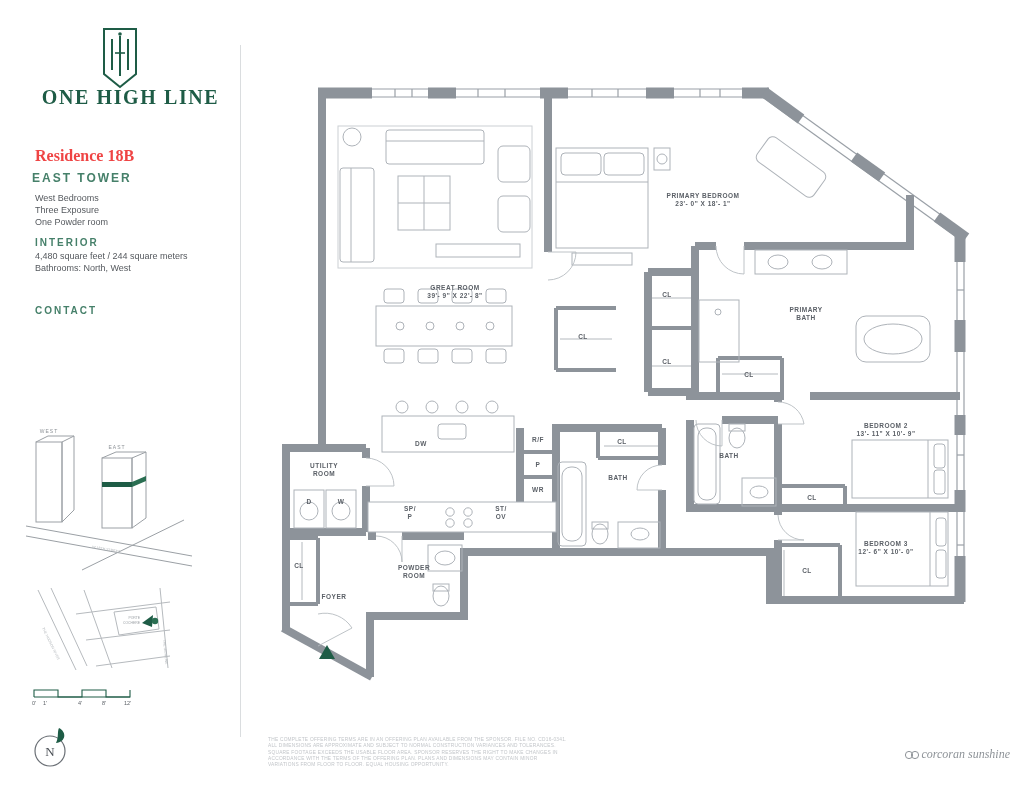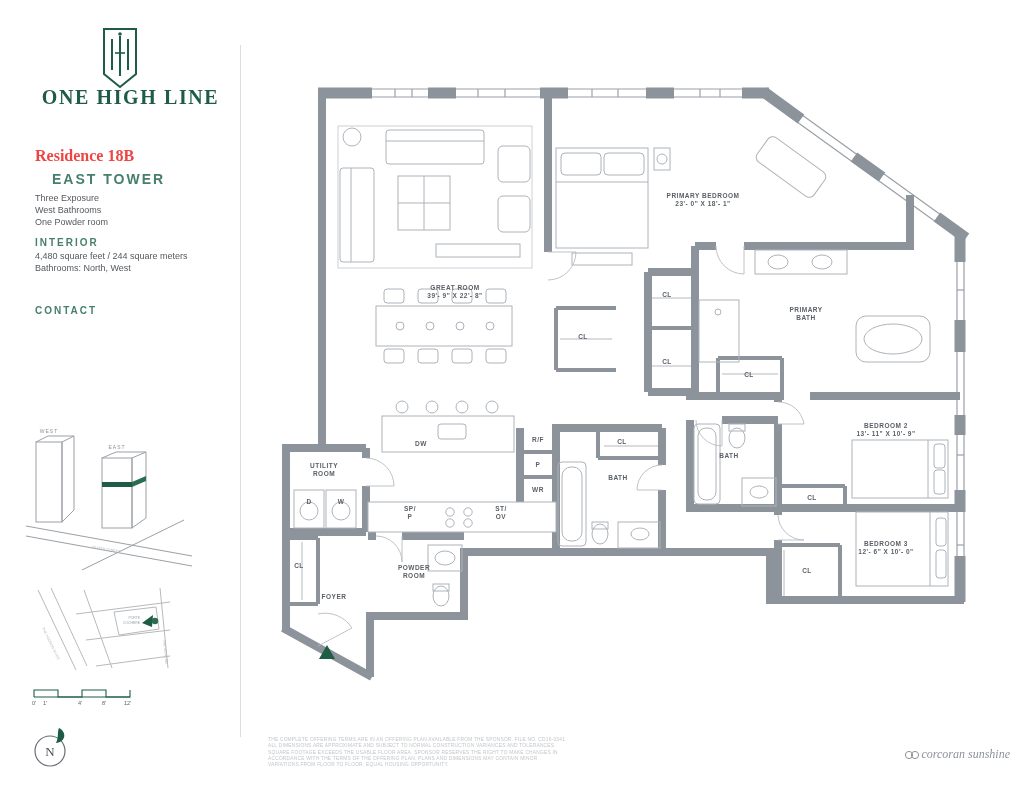--- a/index.html
+++ b/index.html
@@ -6,21 +6,21 @@
   #canvas{position:relative;width:1035px;height:800px;background:#fff;overflow:hidden;
           font-family:"Liberation Sans",sans-serif;}
   .abs{position:absolute;}
   
   #divider{left:240px;top:45px;width:1px;height:692px;background:#dadddf;}
   #brand-title{left:33px;top:86px;width:195px;text-align:center;
     font-family:"Liberation Serif",serif;font-size:20px;letter-spacing:1.6px;
     color:#1e5c46;font-weight:600;white-space:nowrap;}
   #residence{left:35px;top:147px;font-family:"Liberation Serif",serif;font-size:16px;
     color:#ef4444;font-weight:600;}
-  #tower{left:52px;top:171px;font-size:14px;letter-spacing:2px;color:#46806a;font-weight:700;}
+  #tower{left:32px;top:171px;font-size:12px;letter-spacing:2px;color:#46806a;font-weight:700;}
   .body-lines{font-size:9px;color:#55595e;line-height:12px;}
   #features{left:35px;top:192px;}
   .sec-head{font-size:10px;letter-spacing:2px;color:#46806a;font-weight:700;}
   #interior-head{left:35px;top:237px;}
   #interior-lines{left:35px;top:250px;}
   #contact-head{left:35px;top:305px;}
   #contact-lines{left:35px;top:318px;}
   
   .room-label{position:absolute;transform:translate(-50%,-50%);text-align:center;
     font-weight:700;font-size:6.5px;color:#5b6067;letter-spacing:.5px;line-height:8px;
@@ -46,22 +46,22 @@
     <line x1="37" y1="13" x2="37" y2="44" stroke="#1e5c46" stroke-width="2"></line>
     <line x1="29" y1="10" x2="29" y2="50" stroke="#1e5c46" stroke-width="2"></line>
     <circle cx="29" cy="8" r="1.8" fill="#1e5c46"></circle>
     <line x1="24" y1="27" x2="34" y2="27" stroke="#1e5c46" stroke-width="1.6"></line>
   </svg>
 
   <div class="abs" id="brand-title">ONE HIGH LINE</div>
   <div class="abs" id="residence">Residence 18B</div>
   <div class="abs" id="tower">EAST TOWER</div>
   <div class="abs body-lines" id="features">
+      <div>West Bedrooms</div>
       <div>Three Exposure</div>
-      <div>West Bathrooms</div>
       <div>One Powder room</div>
     </div>
   <div class="abs sec-head" id="interior-head">INTERIOR</div>
   <div class="abs body-lines" id="interior-lines">
       <div>4,480 square feet / 244 square meters</div>
       <div>Bathrooms: North, West</div>
     </div>
   <div class="abs sec-head" id="contact-head">CONTACT</div>
 
   <svg class="abs" style="left:24px;top:424px" width="172" height="148" viewBox="0 0 172 148">

